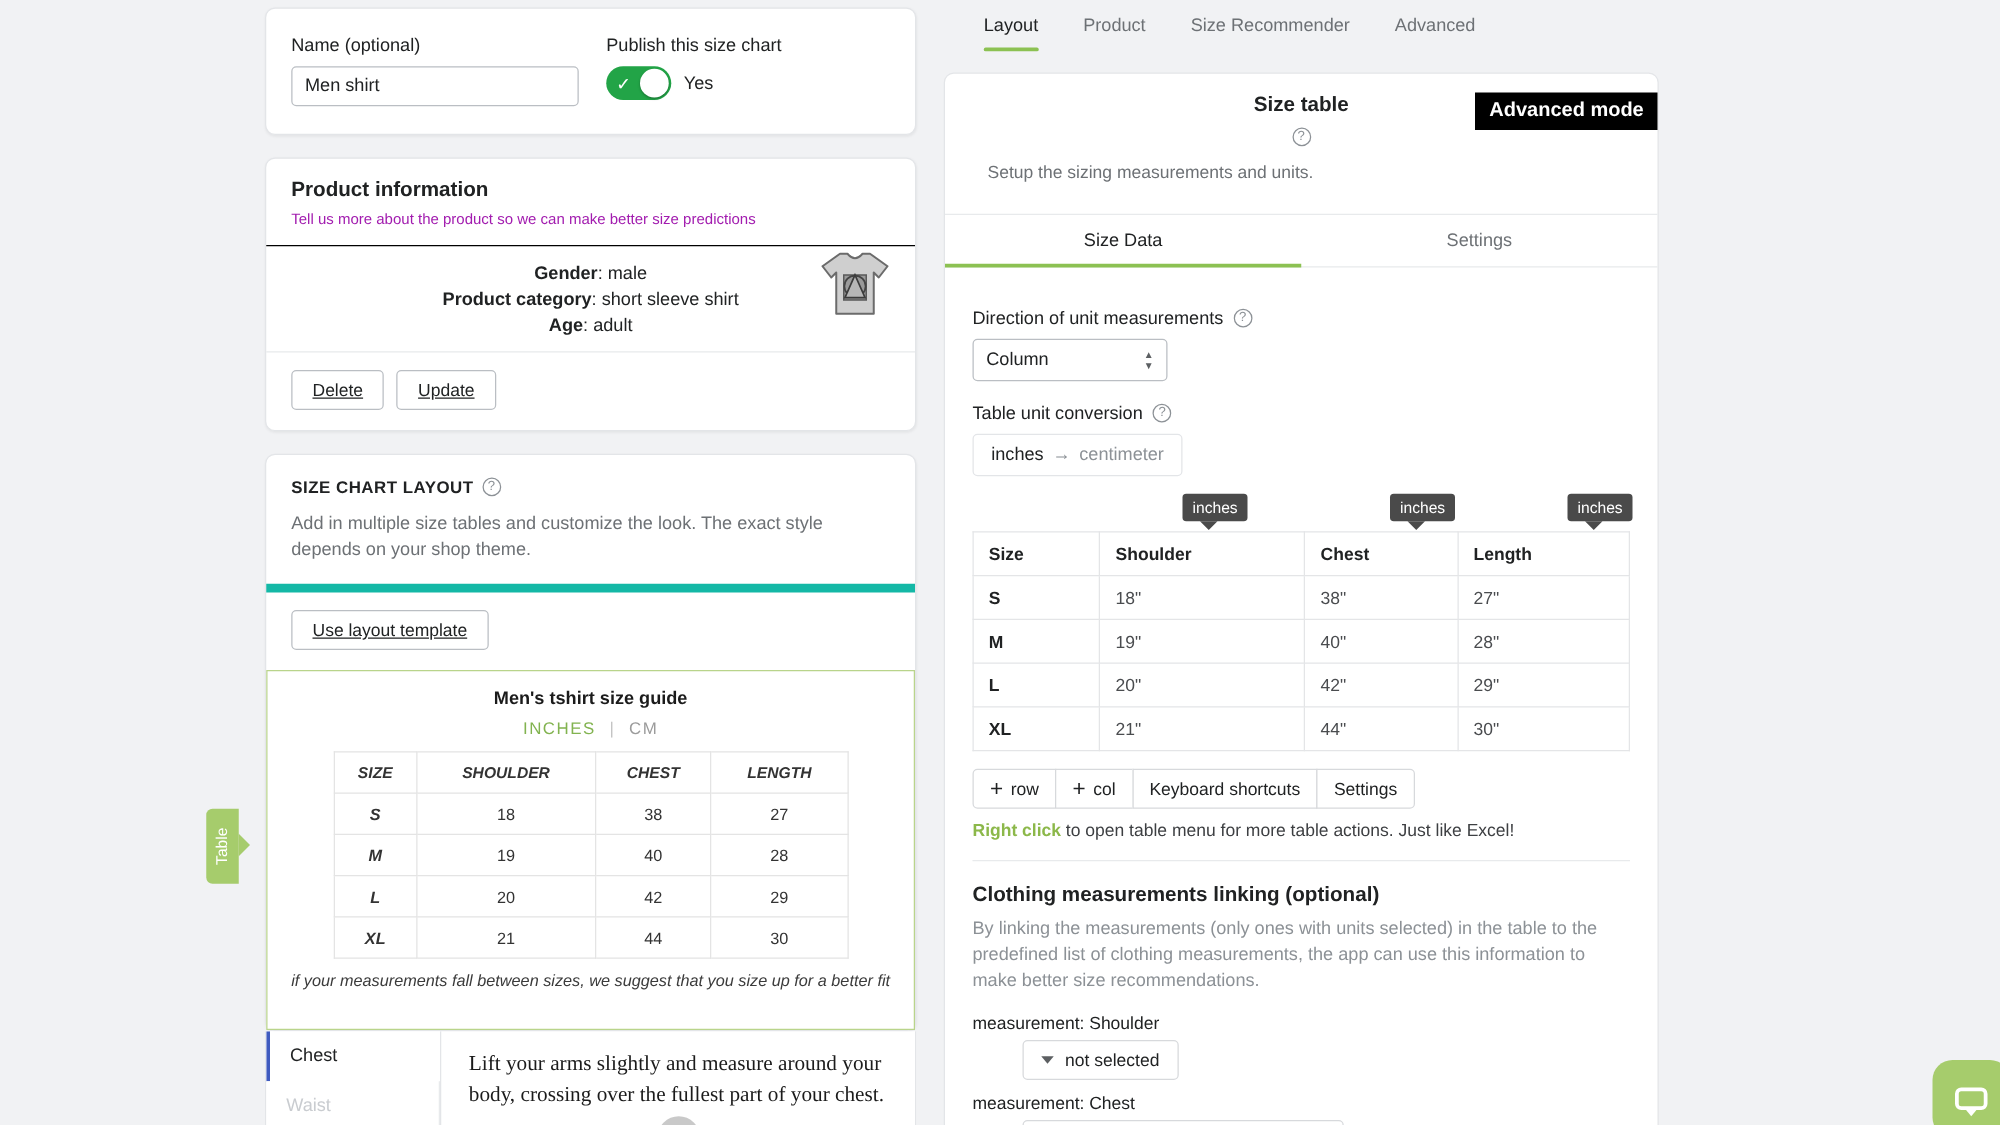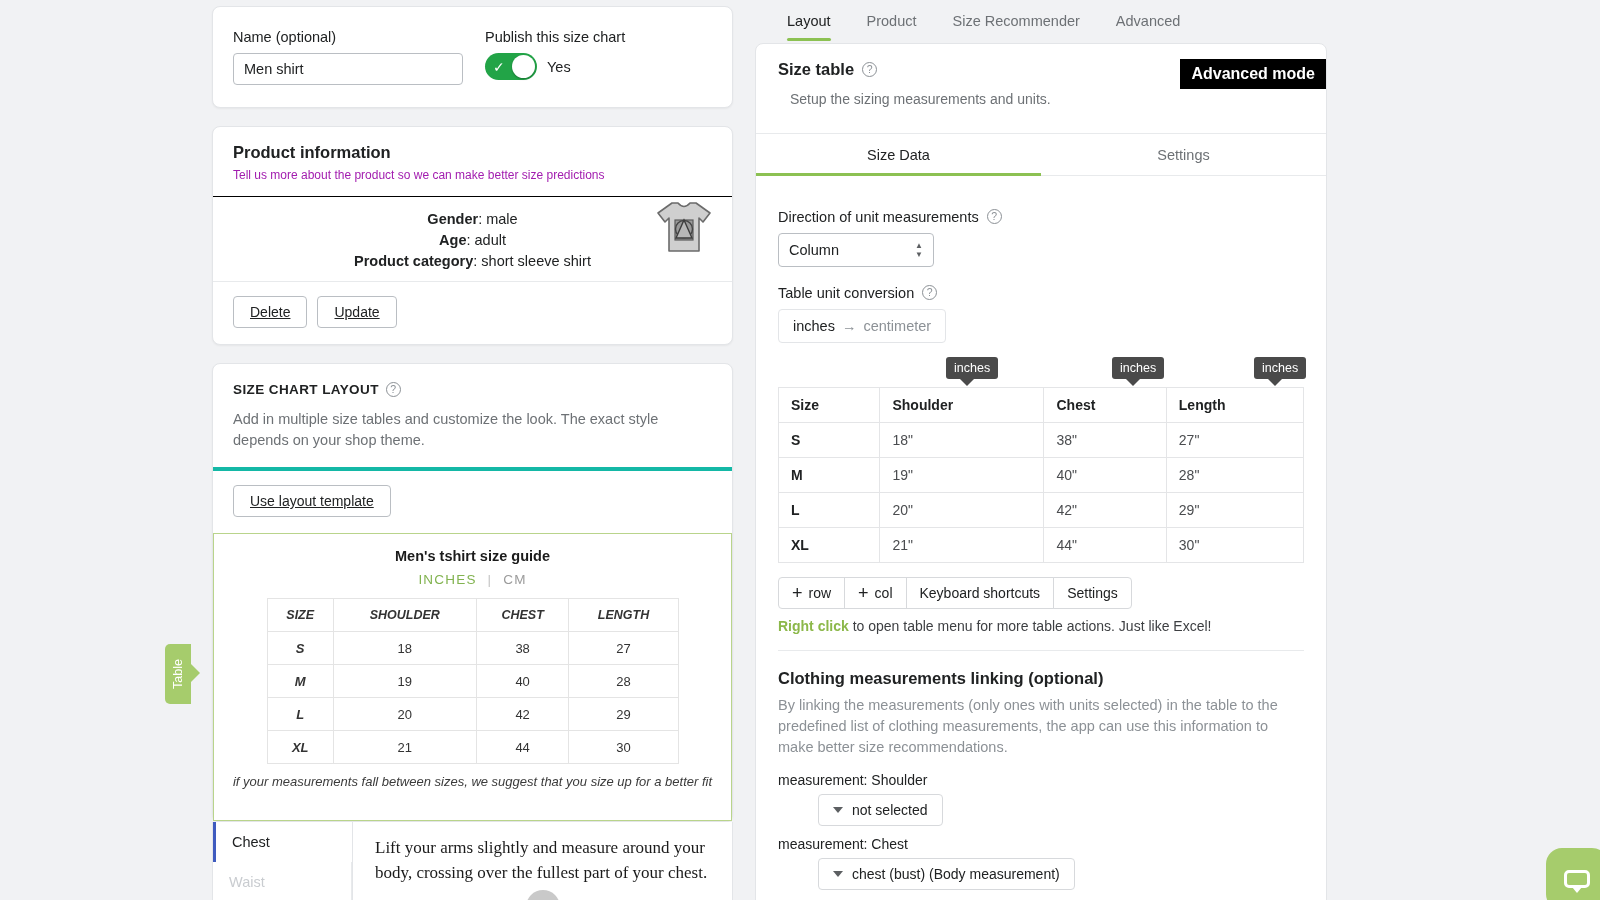--- a/index.html
+++ b/index.html
@@ -70,21 +70,21 @@
   }
 
   
   .layout-card { margin-top: 18px; }
   .lc-pad { padding: 18px 20px 0 20px; }
   .lc-title {
     font-size: 13.5px; font-weight: bold; color: #202223;
     letter-spacing: .4px; display: flex; align-items: center; gap: 7px; margin: 0 0 12px 0;
   }
   .lc-desc { font-size: 14.5px; color: #6d7175; line-height: 1.45; margin: 0 0 16px 0; }
-  .lc-actions { border-top: 4px solid #14b8a6; padding: 14px 4px 16px 20px; }
+  .lc-actions { border-top: 7px solid #14b8a6; padding: 14px 4px 16px 20px; }
 
   .qmark {
     width: 15px; height: 15px; border-radius: 50%;
     border: 1.4px solid #8c9196; color: #8c9196;
     font-size: 10.5px; line-height: 12.6px; text-align: center;
     display: inline-block; font-weight: normal;
   }
 
   
   .preview {
@@ -136,33 +136,33 @@
   .g-tab.inactive { color: #c9ccd0; border-bottom: 1px solid #e8eaec; border-right: 1px solid #e8eaec; background: #fff; }
   .guide-body { flex: 1; padding: 14px 22px; position: relative; }
   .guide-text { font-family: "Liberation Serif", serif; font-size: 17px; color: #1b1b1b; line-height: 1.45; margin: 0; }
   .guide-fig {
     position: absolute; left: 50%; top: 68px; transform: translateX(-50%);
     width: 34px; height: 40px; background: #c9c9c9; border-radius: 17px 17px 0 0;
   }
 
   
   .right-col { position: absolute; left: 755px; top: 0; width: 572px; }
-  .top-tabs { display: flex; gap: 0; padding-left: 14px; height: 43px; align-items: flex-start; }
+  .top-tabs { display: flex; gap: 0; padding-left: 14px; height: 58px; align-items: flex-start; }
   .top-tab {
     font-size: 14.5px; color: #6d7175; padding: 13px 18px 12px 18px; cursor: pointer; position: relative;
   }
   .top-tab.active { color: #202223; }
   .top-tab.active:after {
     content: ""; position: absolute; left: 18px; right: 18px; bottom: 0;
     height: 3px; background: #8cc152; border-radius: 2px;
   }
 
   .panel { background: #fff; border: 1px solid #e3e5e8; border-radius: 8px; }
   .panel-head { padding: 16px 22px 14px 22px; border-bottom: 1px solid #e8eaec; position: relative; }
-  .panel-title { font-size: 16.5px; font-weight: bold; color: #202223; margin: 0 0 6px; display: flex; align-items: center; gap: 8px; }
+  .panel-title { font-size: 16.5px; font-weight: bold; color: #202223; margin: 0 0 6px; display: flex; align-items: center; gap: 8px; flex-direction: column; }
   .panel-sub { font-size: 14px; color: #6d7175; margin: 12px; }
   .adv-badge {
     position: absolute; right: 0px; top: 15px;
     background: #000; color: #fff; font-size: 16px; font-weight: bold;
     padding: 6px 11px; white-space: nowrap;
   }
 
   .sub-tabs { display: flex; border-bottom: 1px solid #e8eaec; }
   .sub-tab {
     flex: 1; text-align: center; padding: 13px 0 12px; font-size: 14.5px;
@@ -272,22 +272,22 @@
       </div>
     </div>
 
     <div class="card pi-card">
       <div class="pi-head">
         <p class="pi-title">Product information</p>
         <p class="pi-sub">Tell us more about the product so we can make better size predictions</p>
       </div>
       <div class="pi-body">
         <p class="pi-line"><b>Gender</b><span>: male</span></p>
+        <p class="pi-line"><b>Product category</b><span>: short sleeve shirt</span></p>
         <p class="pi-line"><b>Age</b><span>: adult</span></p>
-        <p class="pi-line"><b>Product category</b><span>: short sleeve shirt</span></p>
         <div class="tshirt">
           <svg width="60" height="56" viewBox="0 0 60 56">
             <path d="M4 14 L18 4 L24 4 Q30 11 36 4 L42 4 L56 14 L49 23 L45 19 L45 52 L15 52 L15 19 L11 23 Z" fill="#cfcfcf" stroke="#6b6b6b" stroke-width="1.6" stroke-linejoin="round"></path>
             <rect x="21" y="21" width="18" height="20" fill="#9a9a9a" stroke="#5a5a5a" stroke-width="1.2"></rect>
             <circle cx="30" cy="30" r="8.5" fill="none" stroke="#444" stroke-width="1.4"></circle>
             <path d="M30 21 L38 39 L22 39 Z" fill="#b7b7b7" stroke="#3c3c3c" stroke-width="1.4"></path>
           </svg>
         </div>
       </div>
       <div class="pi-actions">

